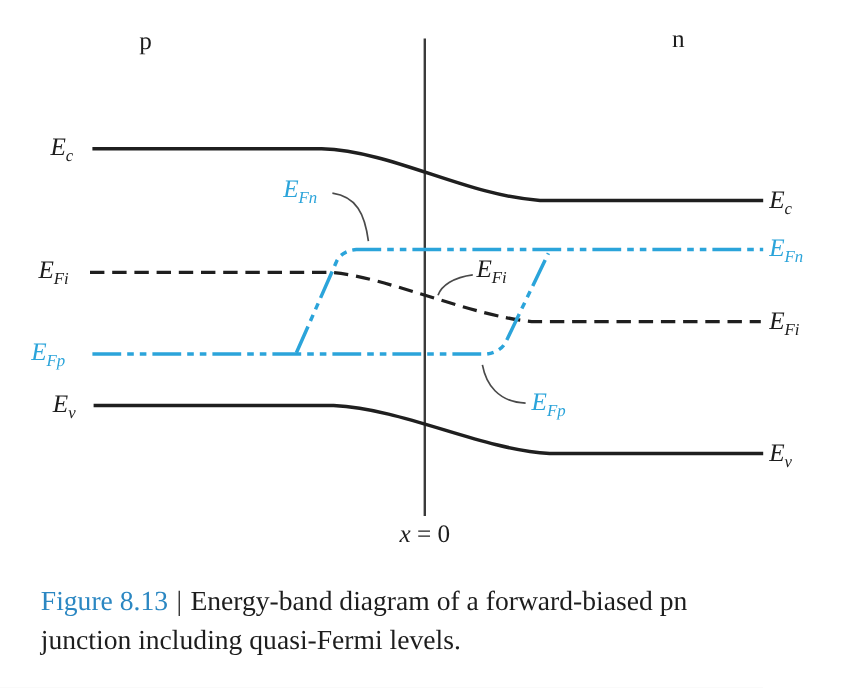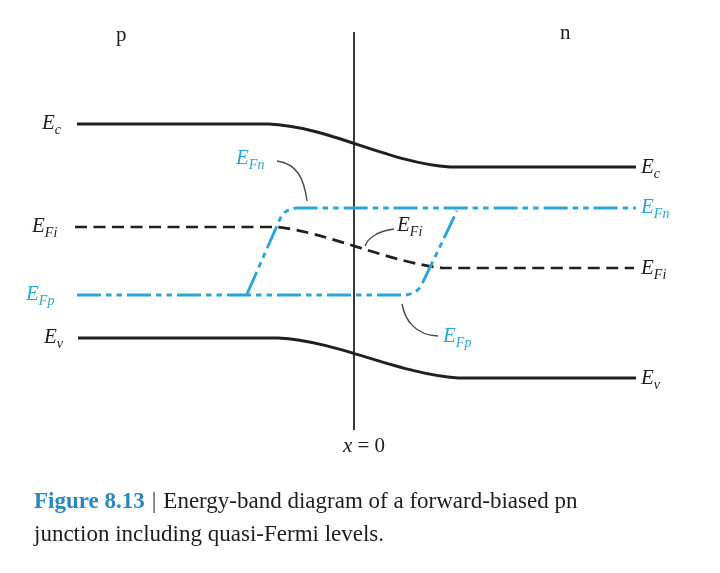--- a/index.html
+++ b/index.html
@@ -43,21 +43,21 @@
   }
   .lbl.blue{color:var(--quasi-fermi-blue);}
   .region{font-style:normal;font-size:21px;}
   .x0{width:72px;text-align:center;}
   .caption{
     position:absolute;
     left:34px;top:484px;width:614px;
     font-size:23px;line-height:33px;
     color:var(--text-black);
   }
-  .caption .fig-label{color:var(--caption-blue);font-weight:bold;}
+  .caption .fig-label{color:var(--caption-blue);font-weight:normal;}
   .caption .fig-sep{color:#333;padding:0 7px;font-weight:normal;}
 </style>
 </head>
 <body>
 
 <div class="figure">
 
   <svg class="diagram" width="720" height="470" viewBox="0 0 720 470">
 
     <path class="axis" d="M354 32 V430"></path>
@@ -95,19 +95,19 @@
   <span class="lbl blue" style="left:443px;top:325px;"><i>E</i><sub>Fp</sub></span>
 
   <span class="lbl" style="left:641px;top:156px;"><i>E</i><sub>c</sub></span>
 
   <span class="lbl blue" style="left:641px;top:196px;"><i>E</i><sub>Fn</sub></span>
 
   <span class="lbl" style="left:641px;top:257px;"><i>E</i><sub>Fi</sub></span>
 
   <span class="lbl" style="left:641px;top:367px;"><i>E</i><sub>v</sub></span>
 
-  <span class="lbl x0" style="left:328px;top:435px;"><i>x</i>&nbsp;<span>= 0</span></span>
+  <span class="lbl x0" style="left:318px;top:435px;"><i>x</i>&nbsp;<span>= 0</span></span>
 
   <div class="caption">
     <span class="fig-label">Figure 8.13</span><span class="fig-sep">|</span><span class="fig-text">Energy-band diagram of a forward-biased pn junction including quasi-Fermi levels.</span>
   </div>
 
 </div>
 
 </body></html>

